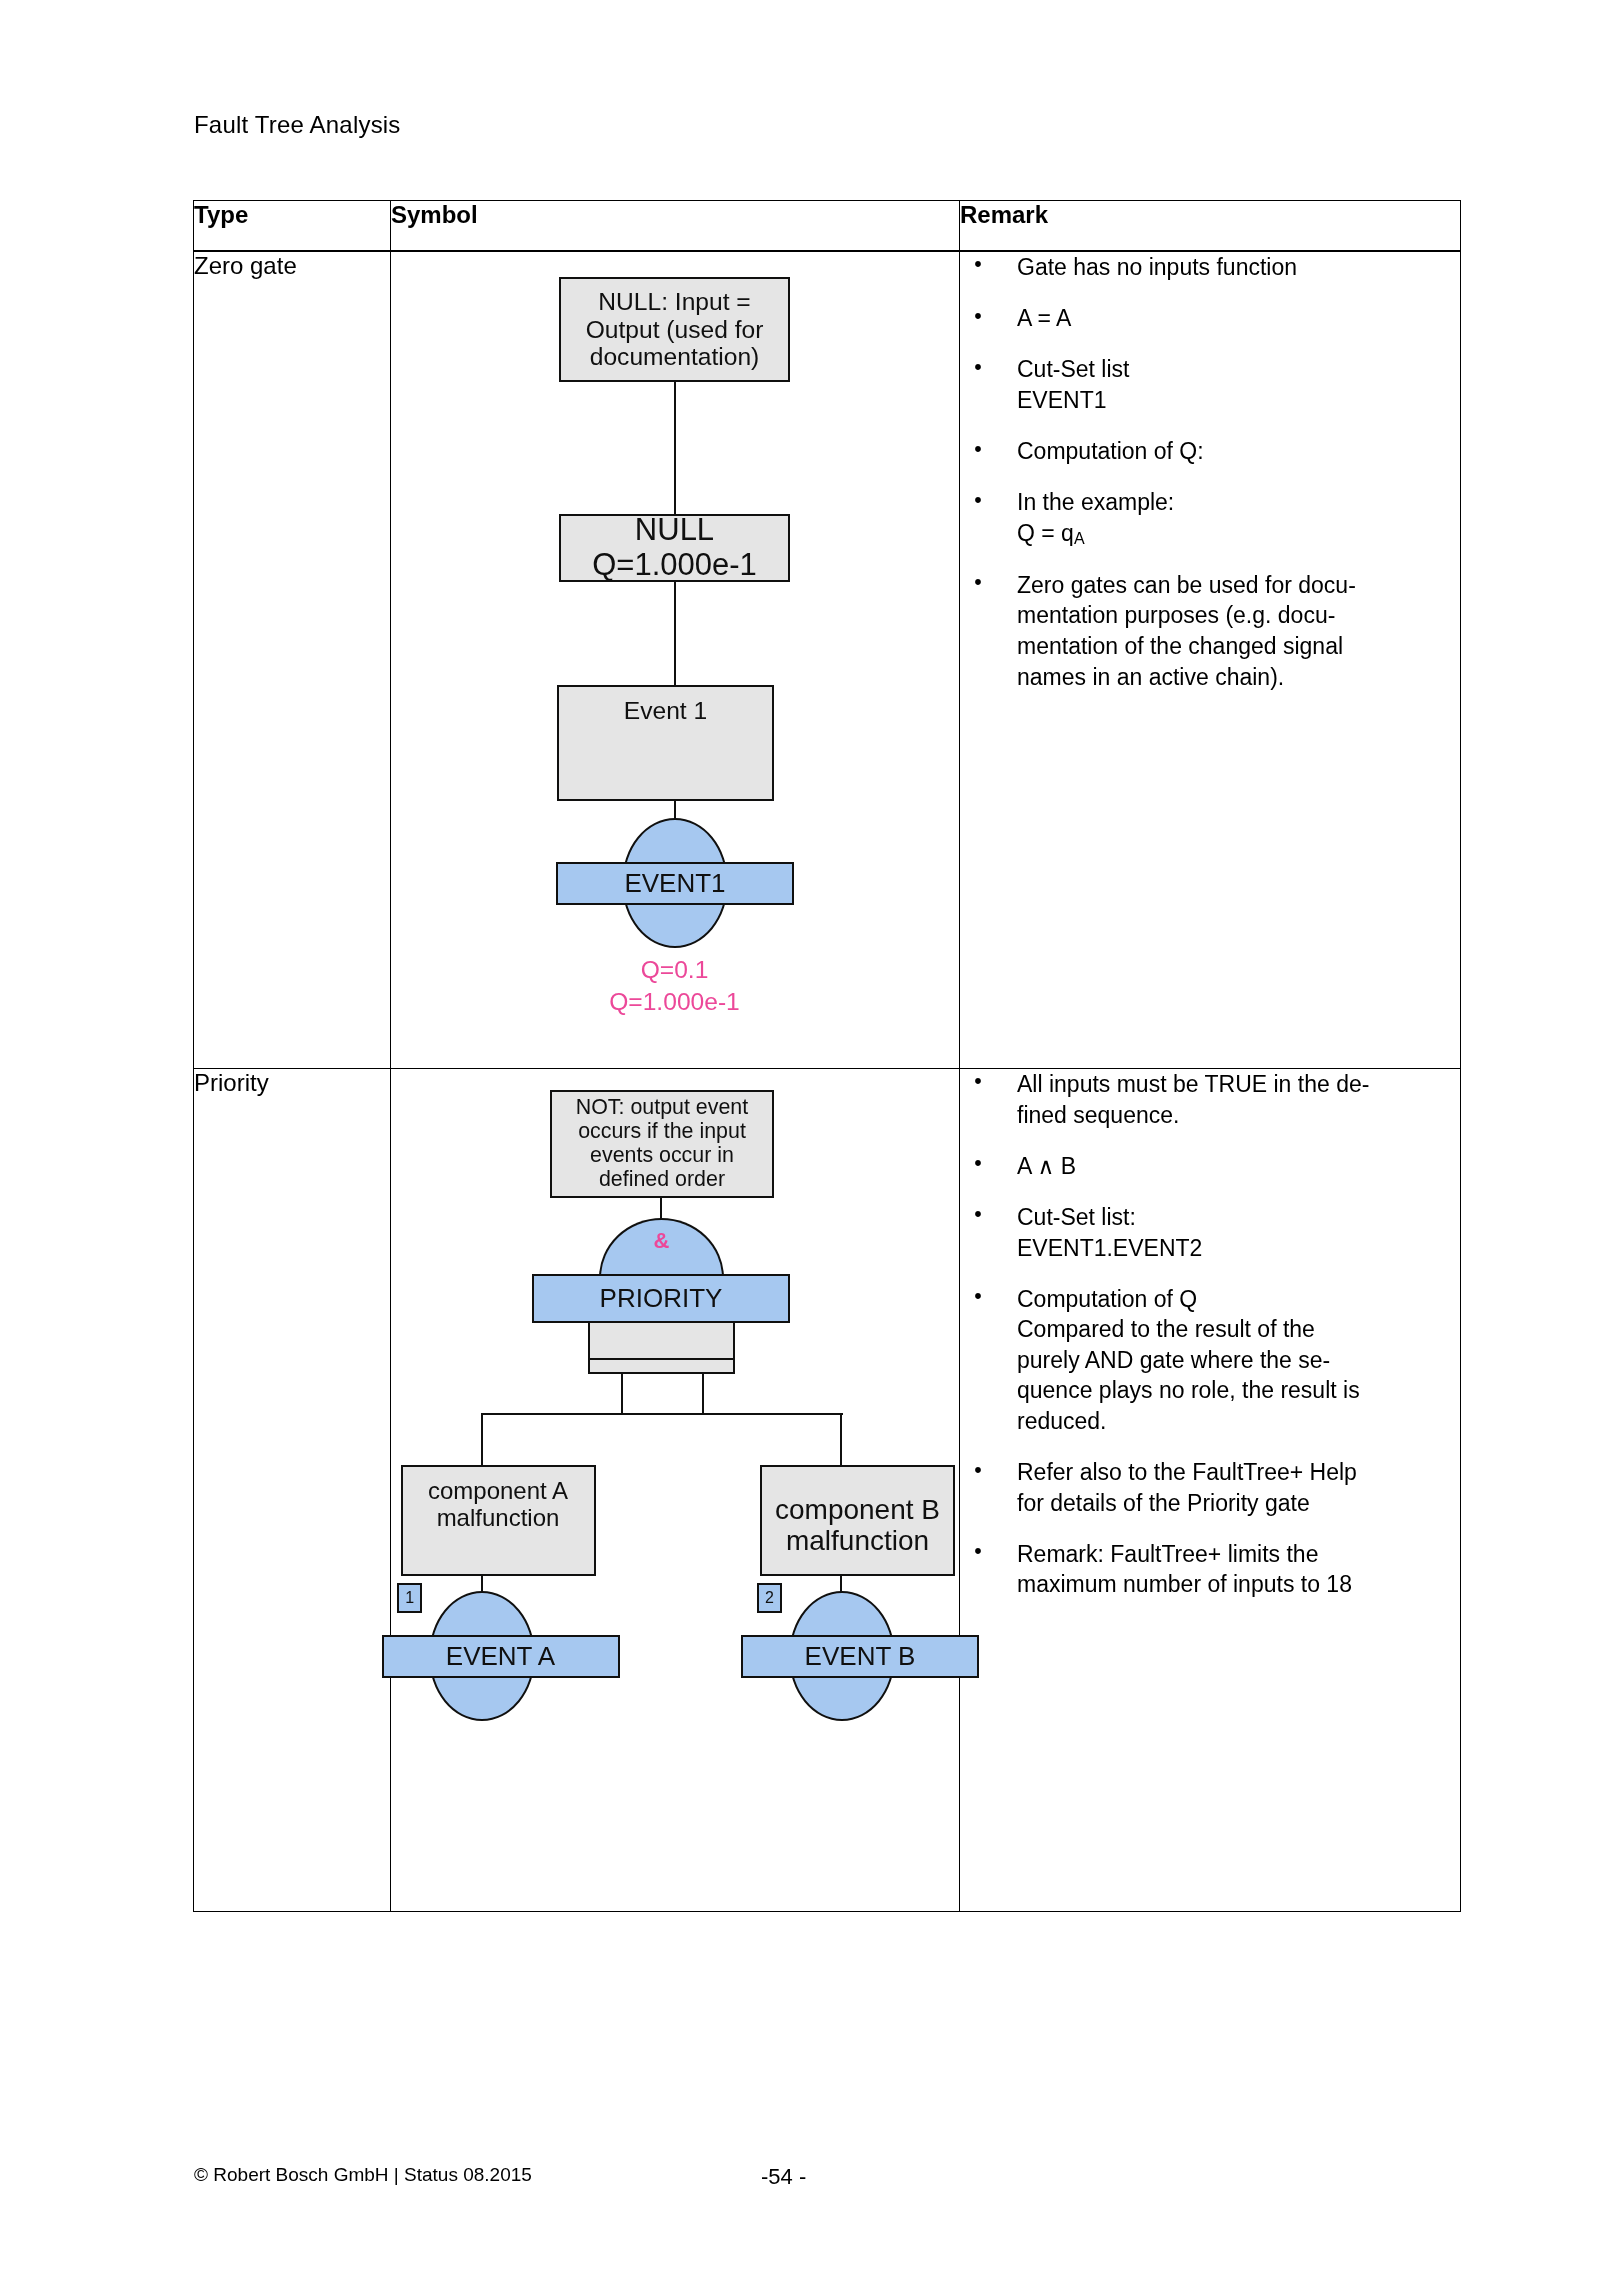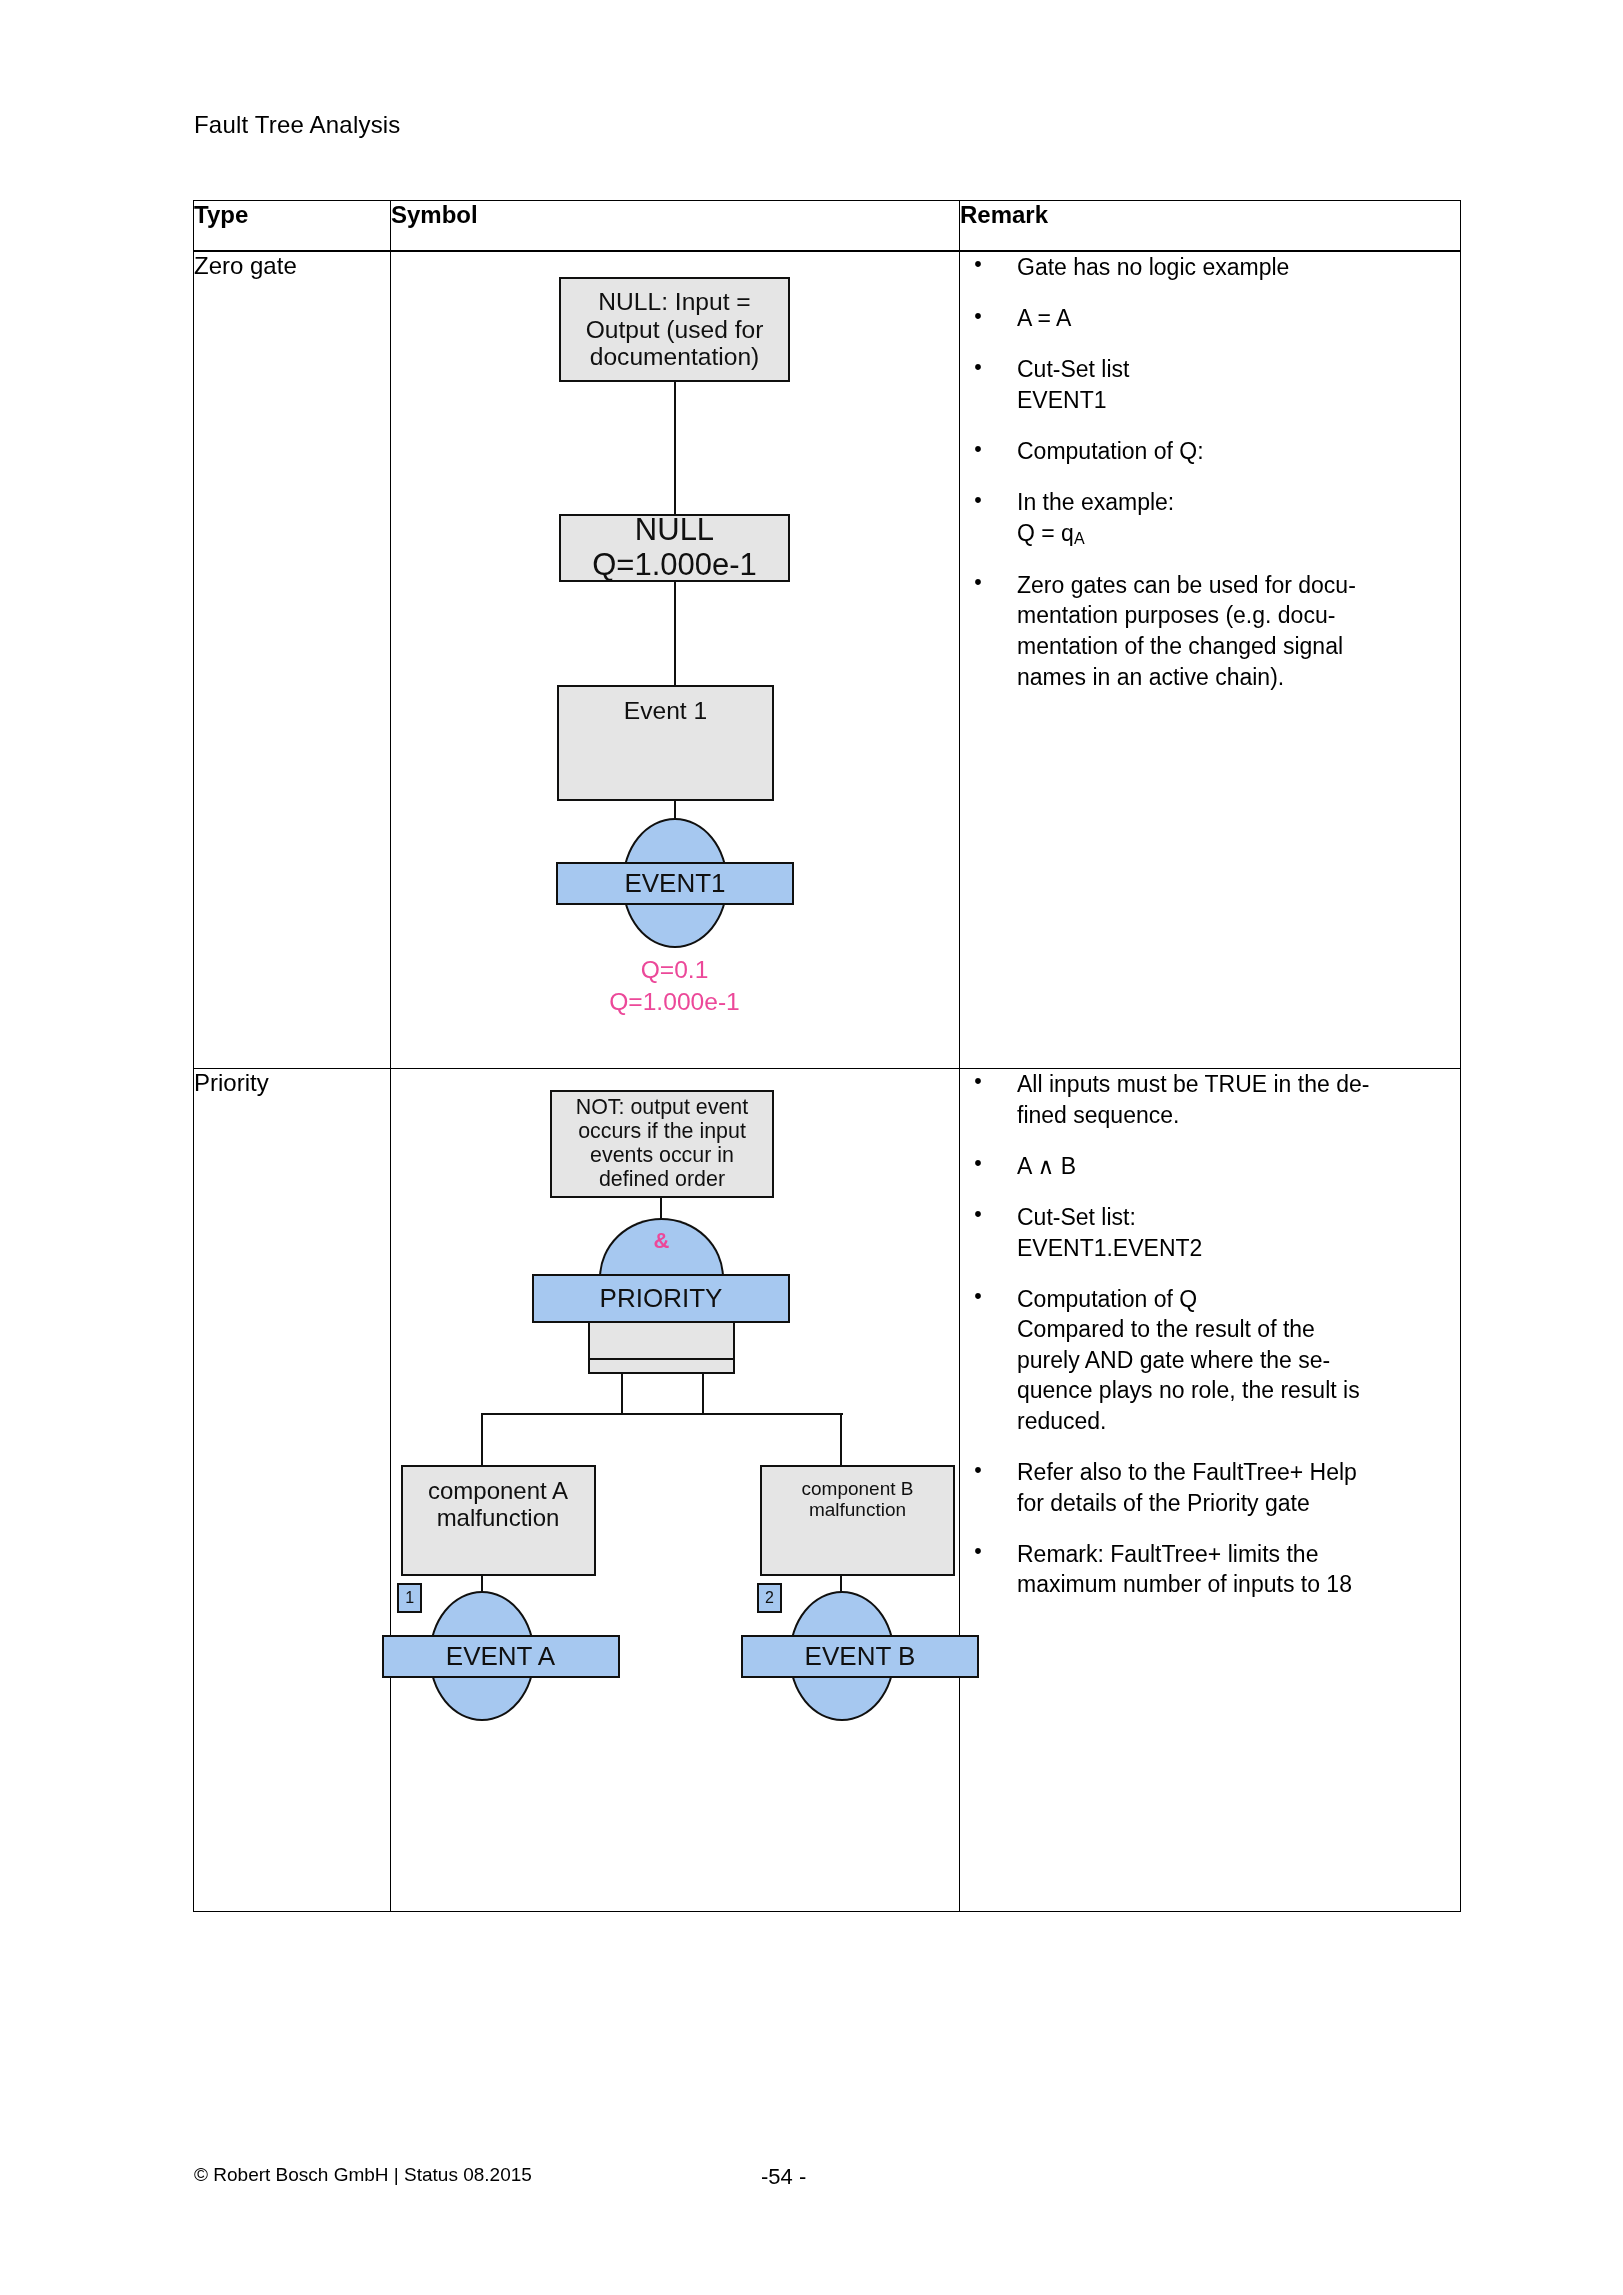--- a/index.html
+++ b/index.html
@@ -219,21 +219,21 @@
 
             <div class="plain-text" style="left:166px; top:704px; width:235px; font-size:24.6px;">Q=0.1</div>
             <div class="plain-text" style="left:166px; top:736px; width:235px; font-size:24.6px;">Q=1.000e-1</div>
 
           </div>
         </td>
 
         <td class="remark-cell">
           <ul class="remarks">
             <li>
-              <div>Gate has no logic example</div>
+              <div>Gate has no inputs function</div>
             </li>
             <li>
               <div>A = A</div>
             </li>
             <li>
               <div>Cut-Set list</div>
               <div>EVENT1</div>
             </li>
             <li>
               <div>Computation of Q:</div>
@@ -287,21 +287,21 @@
               <span>component A</span>
               <span>malfunction</span>
             </div>
             <div class="line vline" style="left:90px; top:507px; height:16px;"></div>
             <div class="ellipse" style="left:38px; top:522px; width:106px; height:130px;"></div>
             <div class="band" style="left:-9.5px; top:566px; width:238px; height:43px; font-size:26px;">
               <span>EVENT A</span>
             </div>
             <div class="numbox" style="left:6.3px; top:514px; width:25px; height:30px;">1</div>
 
-            <div class="shape" style="left:369px; top:396px; width:195px; height:111px; font-size:19px; flex-direction:column; justify-content:flex-start; padding-top:11px;">
+            <div class="shape" style="left:369px; top:396px; width:195px; height:111px; font-size:28px; flex-direction:column; justify-content:flex-start; padding-top:27px;">
               <span>component B</span>
               <span>malfunction</span>
             </div>
             <div class="line vline" style="left:449px; top:507px; height:16px;"></div>
             <div class="ellipse" style="left:398px; top:522px; width:106px; height:130px;"></div>
             <div class="band" style="left:350px; top:566px; width:238px; height:43px; font-size:26px;">
               <span>EVENT B</span>
             </div>
             <div class="numbox" style="left:366px; top:514px; width:25px; height:30px;">2</div>
 

